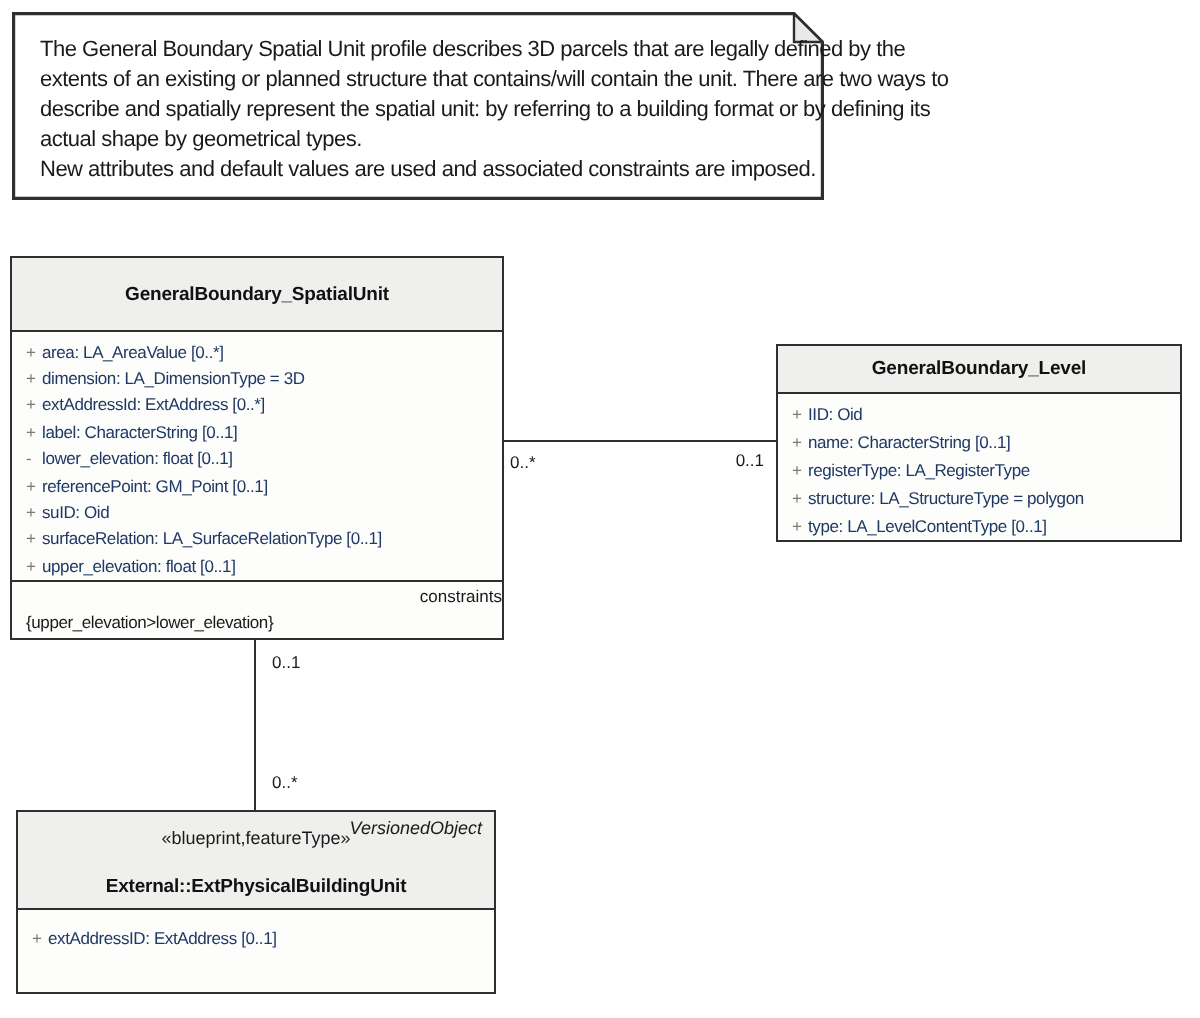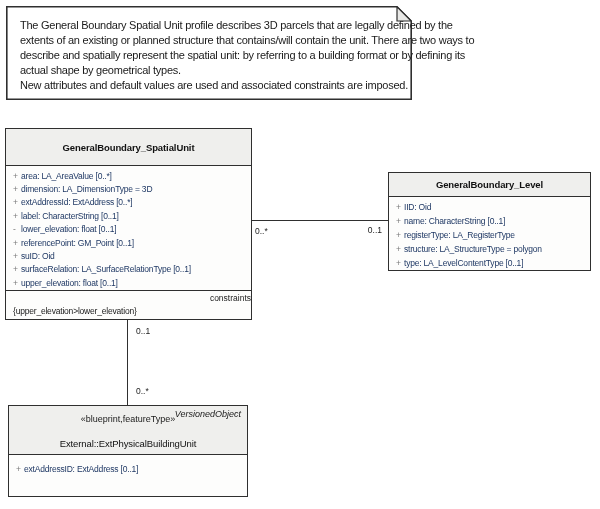--- a/index.html
+++ b/index.html
@@ -43,21 +43,21 @@
 
   .level-class{left:388px;top:172px;width:203px;height:99px}
   .level-class .class-header{height:24px}
   .lv-attrs{padding-top:3px}
   .lv-attrs .attr-row{height:14px}
 
   .ext-class{left:8px;top:405px;width:240px;height:92px}
   .ext-header{height:49px;background:var(--header-fill);border-bottom:1.3px solid var(--border);position:relative}
   .parent-label{position:absolute;right:6px;top:3px;font-style:italic;font-size:9px;color:var(--text)}
   .stereotype{position:absolute;left:0;right:0;top:8px;text-align:center;font-size:9px;color:var(--text)}
-  .ext-name{position:absolute;left:0;right:0;top:32px;text-align:center;font-weight:normal;font-size:9.5px;letter-spacing:-0.1px;color:#111}
+  .ext-name{position:absolute;left:0;right:0;top:32px;text-align:center;font-weight:bold;font-size:9.5px;letter-spacing:-0.1px;color:#111}
   .ext-attrs{padding-top:7px}
   .ext-attrs .attr-row{height:14px}
 
   
   .assoc-h{position:absolute;left:252px;top:220px;width:136px;height:0;border-top:1.5px solid var(--border)}
   .assoc-v{position:absolute;left:127px;top:320px;width:0;height:85px;border-left:1.5px solid var(--border)}
   .assoc-label{position:absolute;left:252px;top:205px;width:136px;text-align:center;font-size:9px;letter-spacing:-0.1px;color:var(--text)}
   .mult{position:absolute;font-size:8.5px;color:var(--text);white-space:nowrap}
   .m-src{left:255px;top:226px}
   .m-tgt{left:358px;top:225px;width:24px;text-align:right}

